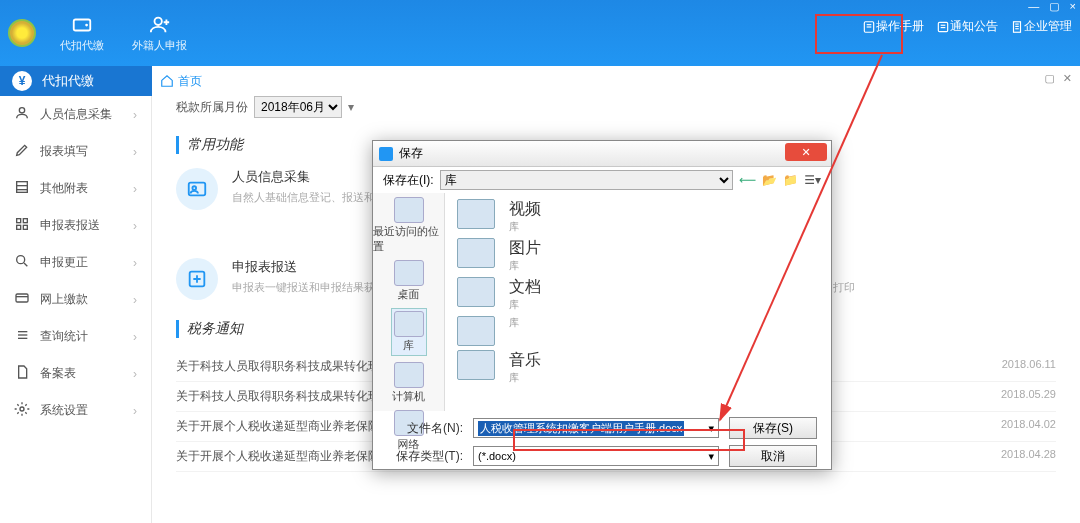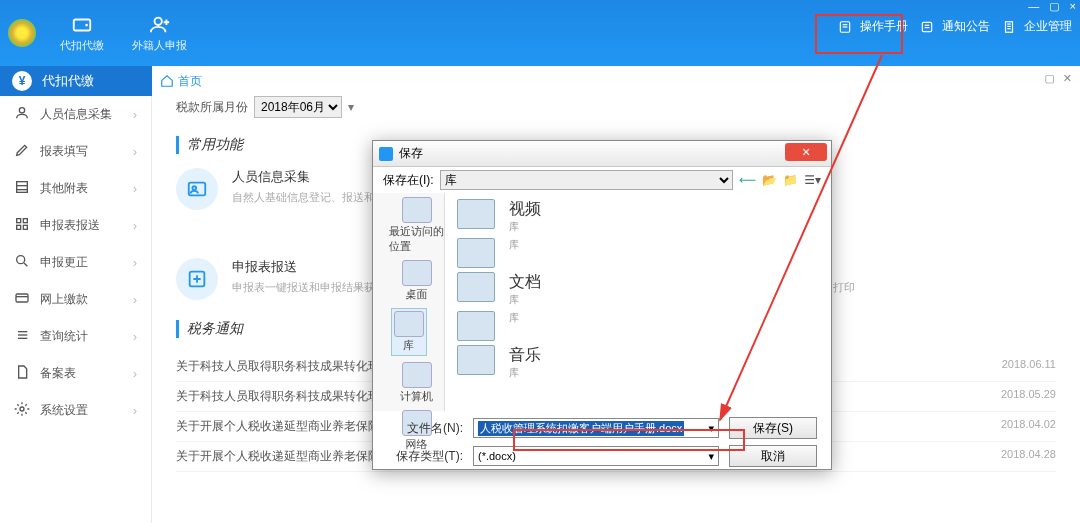--- a/index.html
+++ b/index.html
@@ -5,21 +5,21 @@
 *{margin:0;padding:0;box-sizing:border-box;font-family:"Microsoft YaHei","SimSun",sans-serif;}
 body{width:1080px;height:523px;overflow:hidden;background:#fff;position:relative;}
 .top-bar{height:66px;background:linear-gradient(#1e88e5,#2196f3);color:#fff;display:flex;align-items:center;position:relative;}
 .logo-area{display:flex;align-items:center;padding-left:8px;gap:6px;}
 .emblem{width:28px;height:28px;background:radial-gradient(circle,#ffeb3b 30%,#d4af37 60%);border-radius:50%;border:2px solid #8bc34a;}
 .app-title{font-size:16px;letter-spacing:1px;}
 .top-tabs{display:flex;margin-left:24px;gap:28px;align-items:center;}
 .top-tab{display:flex;flex-direction:column;align-items:center;gap:2px;font-size:11px;color:#e3f2fd;}
 .top-tab svg{width:22px;height:22px;}
 .top-right{position:absolute;right:8px;top:18px;display:flex;gap:12px;font-size:12px;}
-.top-right-btn{display:flex;align-items:center;gap:8px;color:#fff;}
+.top-right-btn{display:flex;align-items:center;gap:0;color:#fff;}
 .red-box-top{position:absolute;border:2px solid #e53935;width:88px;height:40px;top:14px;right:177px;}
 .win-ctrl{position:absolute;top:0;right:4px;display:flex;gap:10px;font-size:11px;color:#fff;}
 .sub-bar{height:30px;background:#1976d2;display:flex;align-items:center;padding-left:12px;color:#fff;}
 .sub-bar .yen{width:20px;height:20px;background:#fff;color:#1976d2;border-radius:50%;display:flex;align-items:center;justify-content:center;font-weight:bold;margin-right:10px;font-size:12px;}
 .sub-bar .name{font-size:13px;font-weight:500;}
 .crumb{position:absolute;left:160px;top:70px;height:22px;display:flex;align-items:center;font-size:12px;color:#2196f3;gap:4px;}
 .crumb-close{position:absolute;right:8px;top:72px;font-size:11px;color:#888;display:flex;gap:8px;}
 .layout{display:flex;height:calc(100% - 66px);}
 .sidebar{width:152px;background:#fff;border-right:1px solid #e8e8e8;padding-top:30px;}
 .side-item{display:flex;align-items:center;gap:10px;padding:9px 14px;font-size:12px;color:#555;}
@@ -38,21 +38,21 @@
 .news-row{display:flex;justify-content:space-between;padding:6px 0;border-bottom:1px solid #f2f2f2;}
 .news-date{color:#aaa;font-size:11px;}
 
 .dialog{position:absolute;left:372px;top:140px;width:460px;height:330px;background:#fff;border:1px solid #888;box-shadow:0 3px 18px rgba(0,0,0,.35);font-size:12px;}
 .dlg-title{height:26px;background:linear-gradient(#fefefe,#e8e8e8);border-bottom:1px solid #c8c8c8;display:flex;align-items:center;padding:0 6px;gap:6px;position:relative;}
 .dlg-title .x{position:absolute;right:4px;top:2px;width:42px;height:18px;background:#e74c3c;border-radius:3px;color:#fff;display:flex;align-items:center;justify-content:center;font-size:11px;}
 .dlg-tool{height:26px;display:flex;align-items:center;padding:0 10px;gap:6px;}
 .dlg-tool select{flex:1;border:1px solid #aaa;font-size:12px;height:20px;}
 .dlg-body{display:flex;height:218px;}
 .dlg-side{width:72px;background:#f7f7f7;border-right:1px solid #ddd;display:flex;flex-direction:column;align-items:center;padding-top:4px;gap:6px;}
-.dlg-side-item{display:flex;flex-direction:column;align-items:center;gap:1px;font-size:11px;color:#444;padding-left:16px;}
+.dlg-side-item{display:flex;flex-direction:column;align-items:center;gap:1px;font-size:11px;color:#444;}
 .dlg-side-item .ico{width:30px;height:26px;background:#d6e4f2;border:1px solid #aac;border-radius:3px;}
 .dlg-side-item.sel{background:#e2eefc;border:1px solid #9cc;padding:2px;}
 .dlg-files{flex:1;padding:6px 12px;display:grid;grid-template-columns:42px 1fr;gap:4px 10px;align-content:start;}
 .dlg-files .fico{width:38px;height:30px;background:#d6e4f2;border:1px solid #8ab;border-radius:2px;}
 .dlg-files .flabel{font-size:16px;color:#333;}
 .dlg-files .fsub{font-size:10px;color:#999;}
 .dlg-foot{padding:6px 14px;display:grid;grid-template-columns:76px 1fr 88px;gap:6px 10px;align-items:center;}
 .dlg-foot label{font-size:12px;color:#333;text-align:right;}
 .dlg-foot .inp{height:20px;border:1px solid #888;font-size:11px;padding:0 4px;display:flex;align-items:center;overflow:hidden;white-space:nowrap;}
 .fname-sel{background:#1a5fb4;color:#fff;padding:0 2px;}
@@ -330,20 +330,21 @@
         </div>
       </div>
     <div class="dlg-files" id="dlg-files">
         <div class="fico"></div>
         <div>
           <div class="flabel">视频</div>
           <div class="fsub">库</div>
         </div>
         <div class="fico"></div>
         <div>
+          <div class="flabel">图片</div>
           <div class="fsub">库</div>
         </div>
         <div class="fico"></div>
         <div>
           <div class="flabel">文档</div>
           <div class="fsub">库</div>
         </div>
         <div class="fico"></div>
         <div>
           <div class="fsub">库</div>

